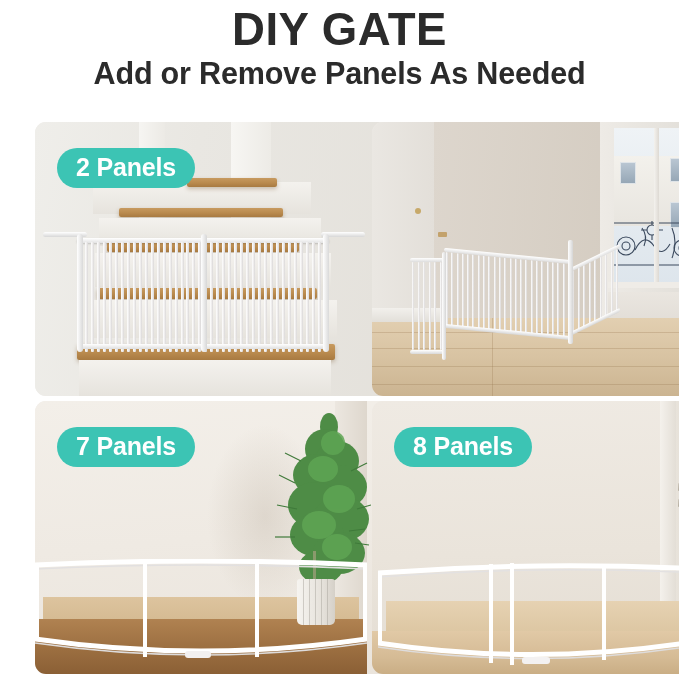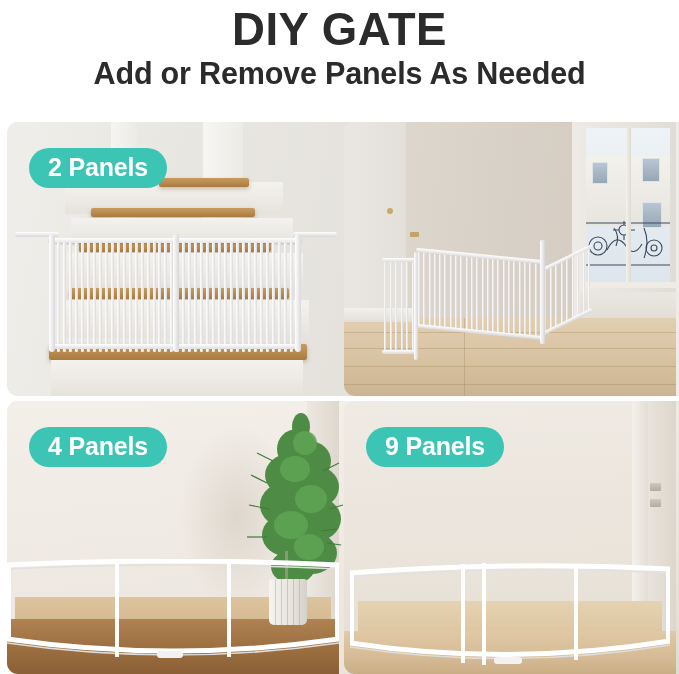--- a/index.html
+++ b/index.html
@@ -42,20 +42,21 @@
     width: 679px; height: 556px;
   }
 
   .cell {
     position: absolute;
     width: 372px;
     height: 274px;
     border-radius: 11px;
     overflow: hidden;
     background: #efece8;
+    margin-left: 28px;
   }
   .cell.c0 { left: 7px;   top: 4px; }
   .cell.c1 { left: 344px; top: 4px; }
   .cell.c2 { left: 7px;   top: 283px; height: 273px; }
   .cell.c3 { left: 344px; top: 283px; height: 273px; }
 
   .scene { position: absolute; inset: 0; }
 
   
   .badge {
@@ -513,21 +514,21 @@
           <g stroke="#ffffff" stroke-width="4">
             <line x1="2" y1="6" x2="2" y2="82"></line>
             <line x1="110" y1="1" x2="110" y2="98"></line>
             <line x1="222" y1="1" x2="222" y2="98"></line>
             <line x1="330" y1="6" x2="330" y2="82"></line>
           </g>
           <rect x="150" y="92" width="26" height="7" rx="3" fill="#f2f0f0"></rect>
         </svg>
       </div>
     </div>
-    <div class="badge">4 Panels</div>
+    <div class="badge">7 Panels</div>
   </div>
 
   <div class="cell c3">
     <div class="scene">
       <div class="s4-wall"></div>
       <div class="s4-col"></div>
       <div class="s4-door"></div>
       <div class="s4-hinge" style="top:82px;"></div>
       <div class="s4-hinge" style="top:98px;"></div>
 
@@ -599,16 +600,16 @@
             <line x1="2" y1="14" x2="2" y2="86"></line>
             <line x1="113" y1="5" x2="113" y2="104"></line>
             <line x1="134" y1="4" x2="134" y2="106"></line>
             <line x1="226" y1="6" x2="226" y2="101"></line>
             <line x1="318" y1="10" x2="318" y2="84"></line>
           </g>
           <rect x="144" y="98" width="28" height="7" rx="3" fill="#f3f1f1"></rect>
         </svg>
       </div>
     </div>
-    <div class="badge">9 Panels</div>
+    <div class="badge">8 Panels</div>
   </div>
 
 </div>
 
 </body></html>

